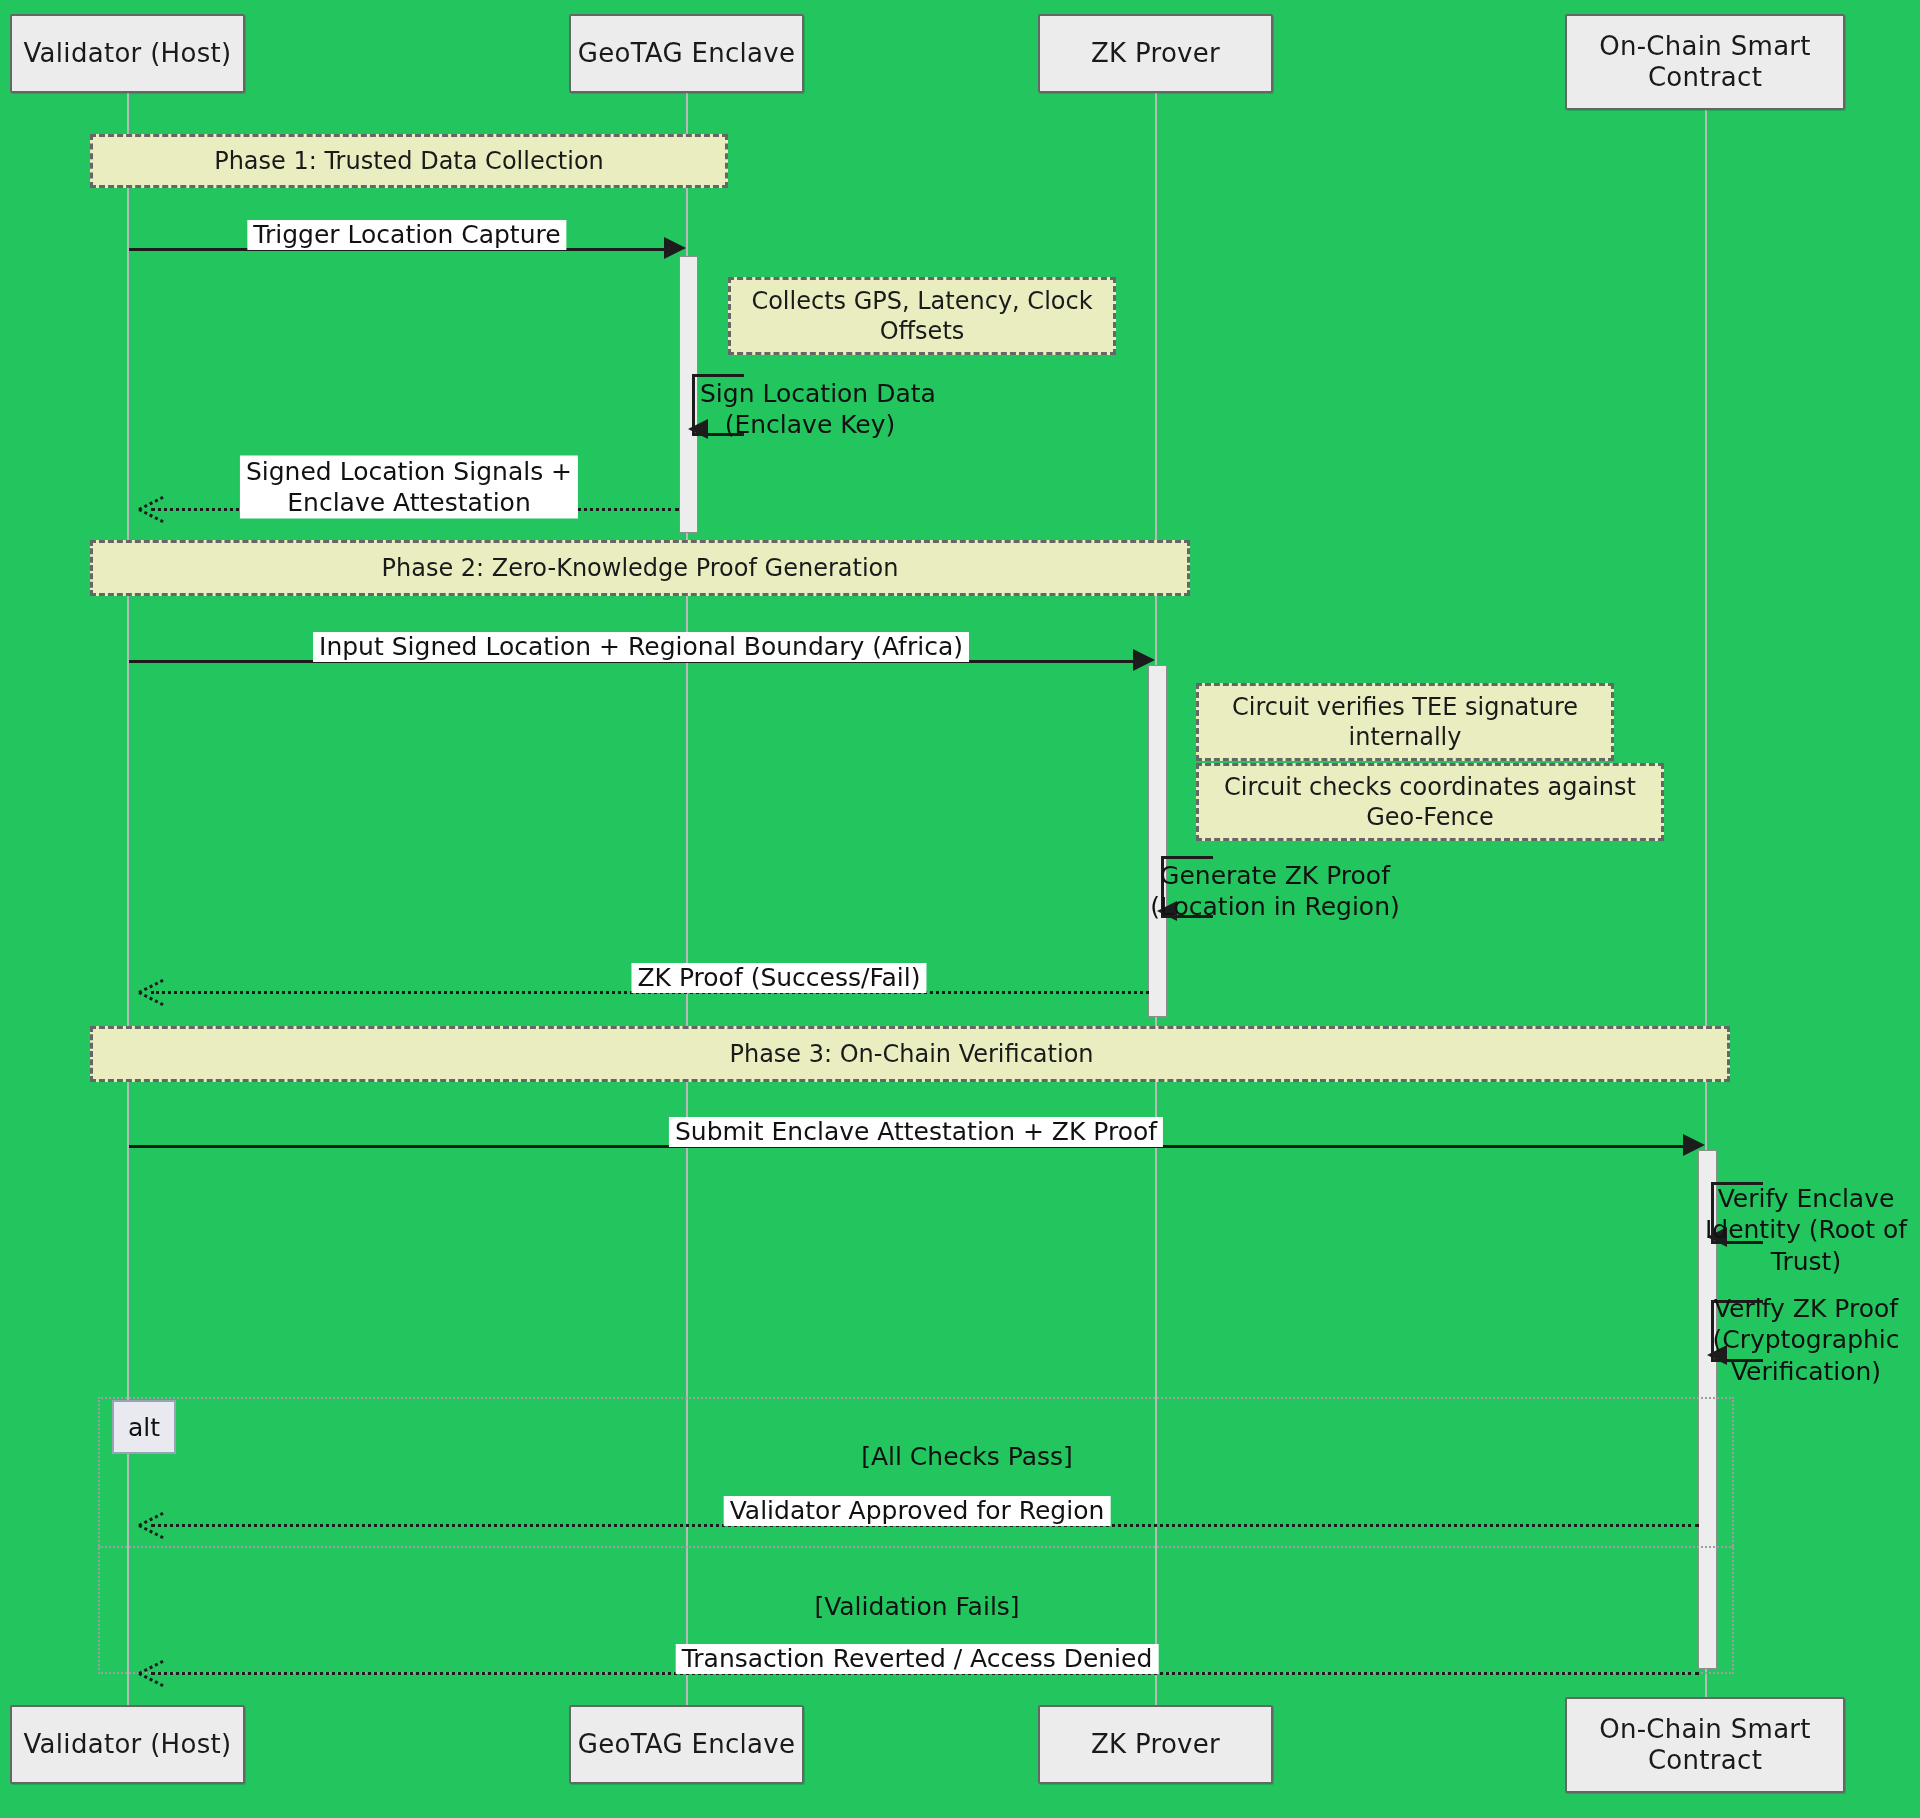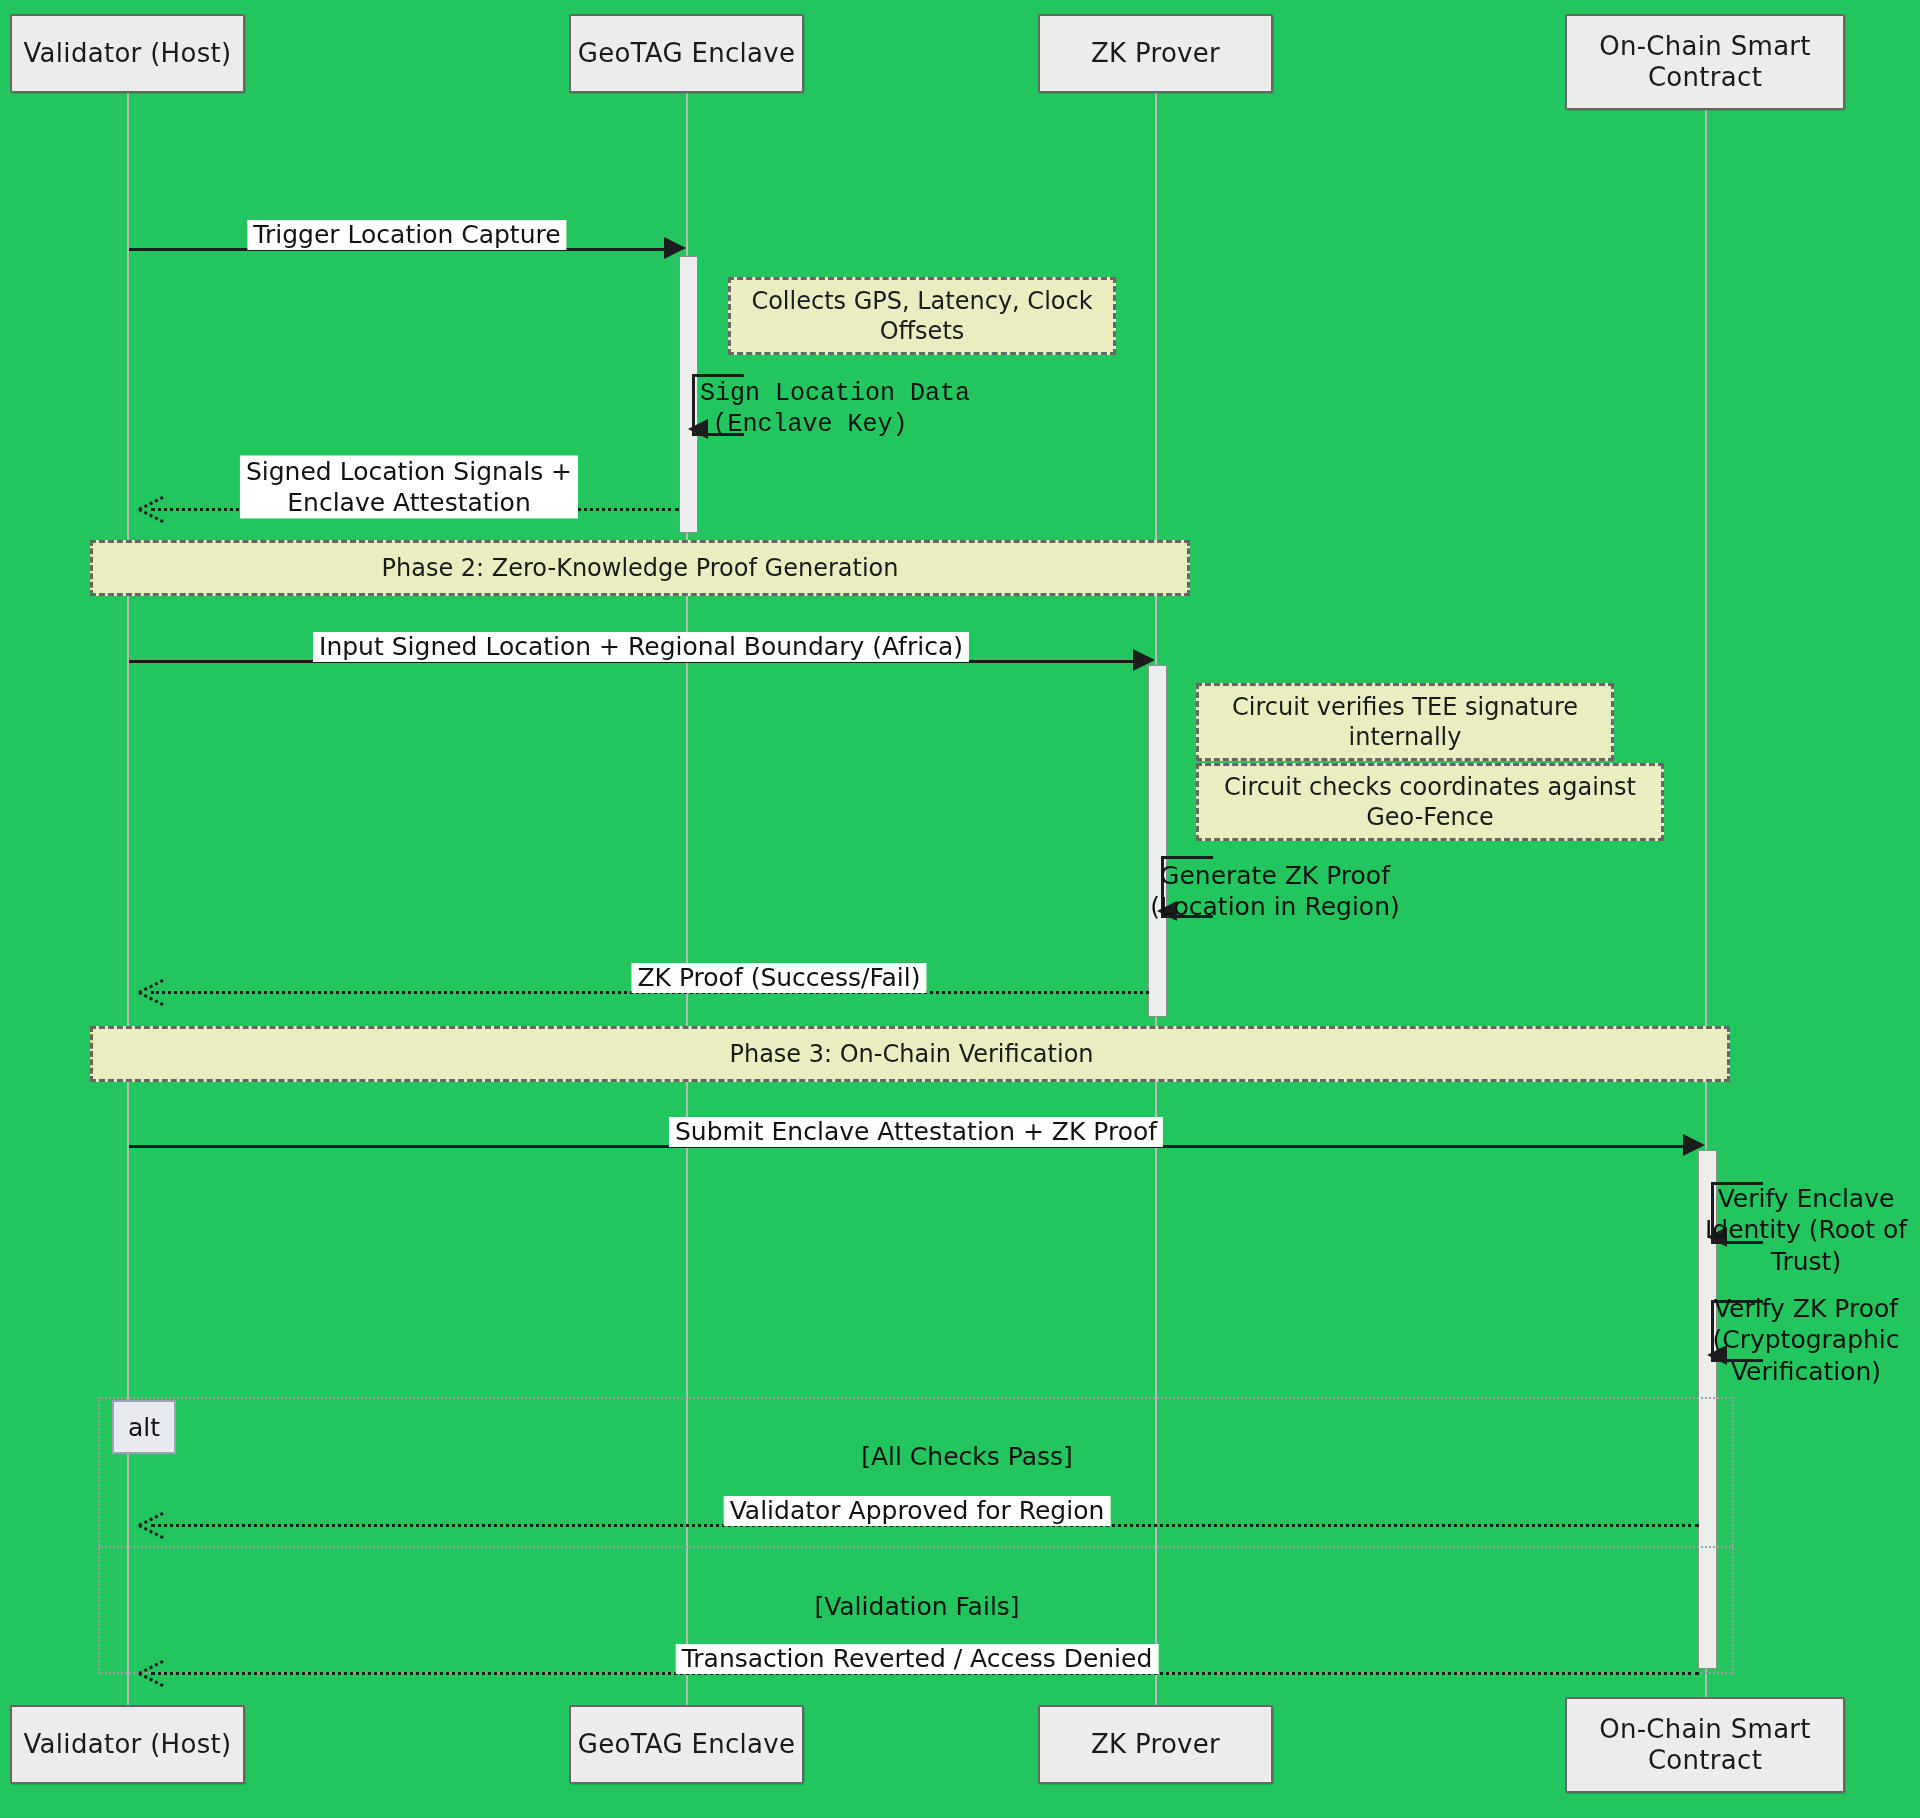--- a/index.html
+++ b/index.html
@@ -211,40 +211,43 @@
   <div class="actor-box" style="left:569px; top:1705px; width:235px; height:79px;">
     <span>GeoTAG Enclave</span>
   </div>
   <div class="actor-box" style="left:1038px; top:1705px; width:235px; height:79px;">
     <span>ZK Prover</span>
   </div>
   <div class="actor-box" style="left:1565px; top:1697px; width:280px; height:96px;">
     <span>On-Chain Smart Contract</span>
   </div>
 
+  <div class="note" style="left:90px; top:134px; width:638px; height:54px;">
+    <span>Phase 1: Trusted Data Collection</span>
+  </div>
 
   <div class="msg" style="left:129px; top:248px; width:557px;">
     <div class="line" style="width:535px;"></div>
     <div class="arrow-r" style="left:535px;"></div>
     <div class="msg-label" style="left:278px; top:2px;">Trigger Location Capture</div>
   </div>
 
   <div class="activation" style="left:679px; top:256px; height:275px;"></div>
 
   <div class="note" style="left:728px; top:277px; width:388px; height:78px;">
     <span>Collects GPS, Latency, Clock Offsets</span>
   </div>
 
   <div class="selfmsg" style="left:692px; top:374px;">
     <div class="sv-top"></div>
     <div class="sv-side"></div>
     <div class="sv-bot"></div>
     <div class="shead"></div>
   </div>
-  <div class="self-label" style="left:700px; top:378px; width:220px;font-family:Liberation Mono, monospace;">
+  <div class="self-label" style="left:700px; top:378px; width:220px;">
     <div>Sign Location Data</div>
     <div>(Enclave Key)</div>
   </div>
 
   <div class="msg dotted" style="left:129px; top:508px; width:550px;">
     <div class="line" style="left:22px; width:528px;"></div>
     <div class="arrow-l-open" style="left:10px;"></div>
     <div class="msg-label two" style="left:280px; top:4px;margin-top:6px;">
       <div>Signed Location Signals +</div>
       <div>Enclave Attestation</div>

